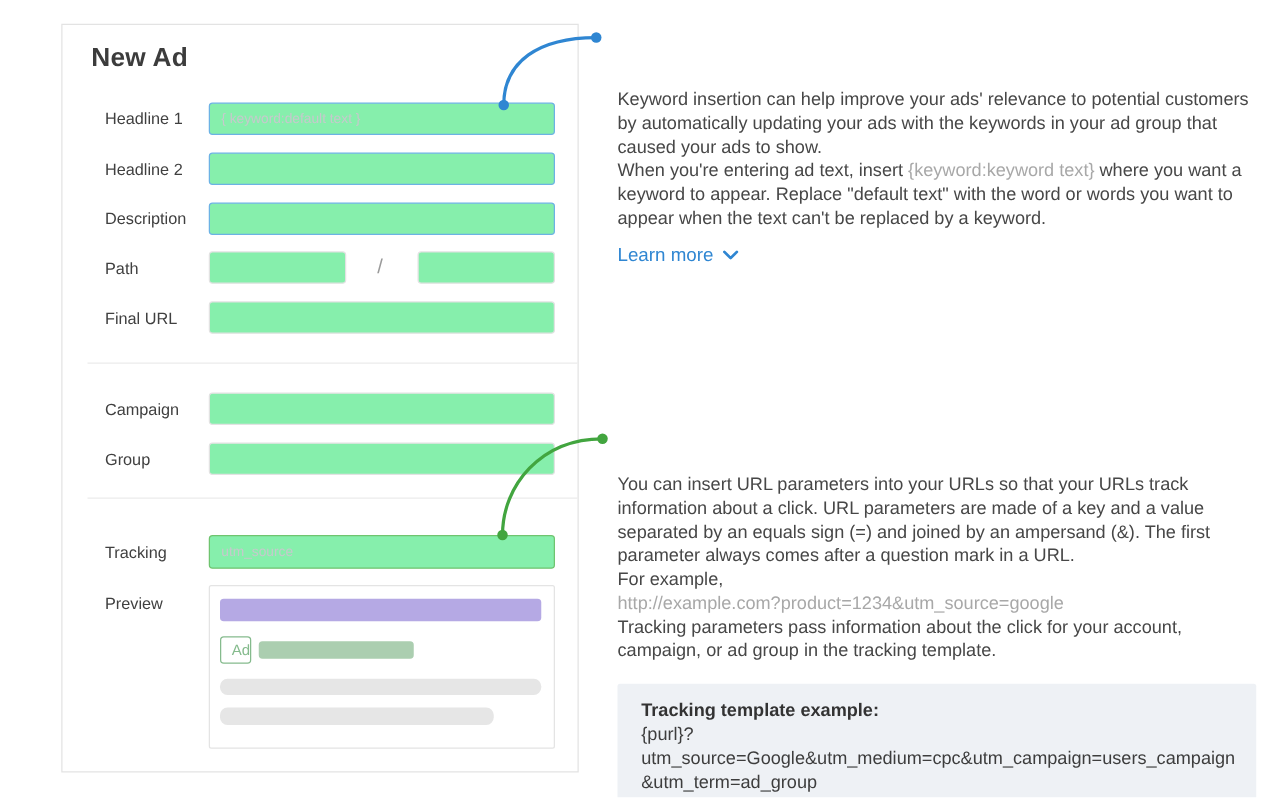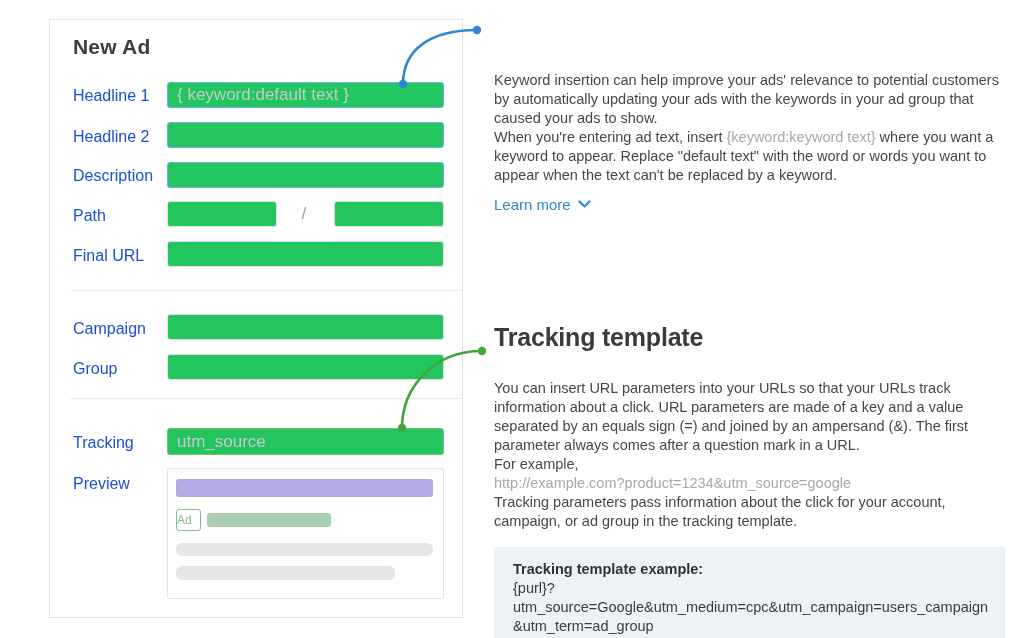--- a/index.html
+++ b/index.html
@@ -5,41 +5,41 @@
   * { margin:0; padding:0; box-sizing:border-box; }
   html,body { width:1015px; height:638px; background:#ffffff;
               font-family:"Liberation Sans","DejaVu Sans",sans-serif; }
   .stage { position:relative; width:1015px; height:638px; overflow:hidden; background:#fff; }
 
   
   .card { position:absolute; left:13px; top:19px; width:414px; height:599px;
           background:#fff; border:1px solid #e3e3e3;margin-left:36px; }
   .card-title { position:absolute; left:23px; top:15px; font-size:21px; font-weight:700;
                 color:#3c3c3c; letter-spacing:.2px; }
-  .f-label { position:absolute; left:23px; font-size:16px; color:#1d4ed8; }
-  .inp { position:absolute; left:117px; width:277px; height:26px; background:#22c55e;
-         border:1px solid #e2e2e2; border-radius:3px; font-size:17px; padding:0 9px;
+  .f-label { position:absolute; left:34px; font-size:13px; color:#404040; }
+  .inp { position:absolute; left:117px; width:277px; height:26px; background:#86efac;
+         border:1px solid #e2e2e2; border-radius:3px; font-size:11px; padding:0 9px;
          color:#555; outline:none; font-family:inherit; }
   .inp::placeholder { color:#c6c9cc; opacity:1; }
   .inp.blue  { border-color:#6cb2e4; }
   .inp.green { border-color:#6fc46f; }
   .slash { position:absolute; left:248px; width:12px; text-align:center;
            color:#9a9a9a; font-size:16px; }
   .divider { position:absolute; left:20px; right:0; height:1px; background:#ececec; }
 
   .preview-box { position:absolute; left:117px; top:448px; width:277px; height:131px;
                  border:1px solid #e4e4e4; border-radius:2px; background:#fff; }
   .bar { position:absolute; border-radius:3px; }
   .bar.purple { left:8px; top:10px;  width:257px; height:18px; background:#b5a9e4; }
   .bar.sage   { left:39px; top:44px; width:124px; height:14px; background:#abceb0; }
   .bar.gray1  { left:8px; top:74px;  width:257px; height:13px; background:#e6e6e6; border-radius:6px; }
   .bar.gray2  { left:8px; top:97px;  width:219px; height:14px; background:#e6e6e6; border-radius:6px; }
   .ad-badge { position:absolute; left:8px; top:40px; width:25px; height:22px;
               border:1px solid #85bb8d; border-radius:3px; color:#85bb8d;
-              font-size:12px; line-height:20px; text-align:left; background:#fff; }
+              font-size:12px; line-height:20px; text-align:right; background:#fff; }
 
   
   .h1 { position:absolute; left:494px; font-size:25px; font-weight:700; color:#3b3b3b;
         letter-spacing:-0.2px; }
   .body-text { position:absolute; left:494px; width:518px; font-size:14.5px;
                line-height:19px; color:#474747; }
   .gray-inline { color:#a8a8a8; }
   .learn-more { position:absolute; left:494px; top:196px; font-size:15px; color:#2f86d2;
                 cursor:pointer; display:flex; align-items:center; gap:7px; }
   .example-box { position:absolute; left:494px; top:547px; width:511px; min-height:77px;
@@ -115,21 +115,20 @@
     <span>When you're entering ad text, insert </span><span class="gray-inline">{keyword:keyword text}</span><span> where you want a keyword to appear. Replace "default text" with the word or words you want to appear when the text can't be replaced by a keyword.</span>
   </p>
 
   <div class="learn-more">
     <span>Learn more</span>
     <svg width="13" height="9">
       <path d="M1.5,1.5 L6.5,6.5 L11.5,1.5" fill="none" stroke="#2f86d2" stroke-width="2.2" stroke-linecap="round" stroke-linejoin="round"></path>
     </svg>
   </div>
 
-  <div class="h1" style="top:323px">Tracking template</div>
 
   <p class="body-text" style="top:379px">
     <span>You can insert URL parameters into your URLs so that your URLs track information about a click. URL parameters are made of a key and a value separated by an equals sign (=) and joined by an ampersand (&amp;). The first parameter always comes after a question mark in a URL.</span><br>
     <span>For example,</span><br>
     <span class="gray-inline">http://example.com?product=1234&amp;utm_source=google</span><br>
     <span>Tracking parameters pass information about the click for your account, campaign, or ad group in the tracking template.</span>
   </p>
 
   <div class="example-box">
     <b>Tracking template example:</b><br>

